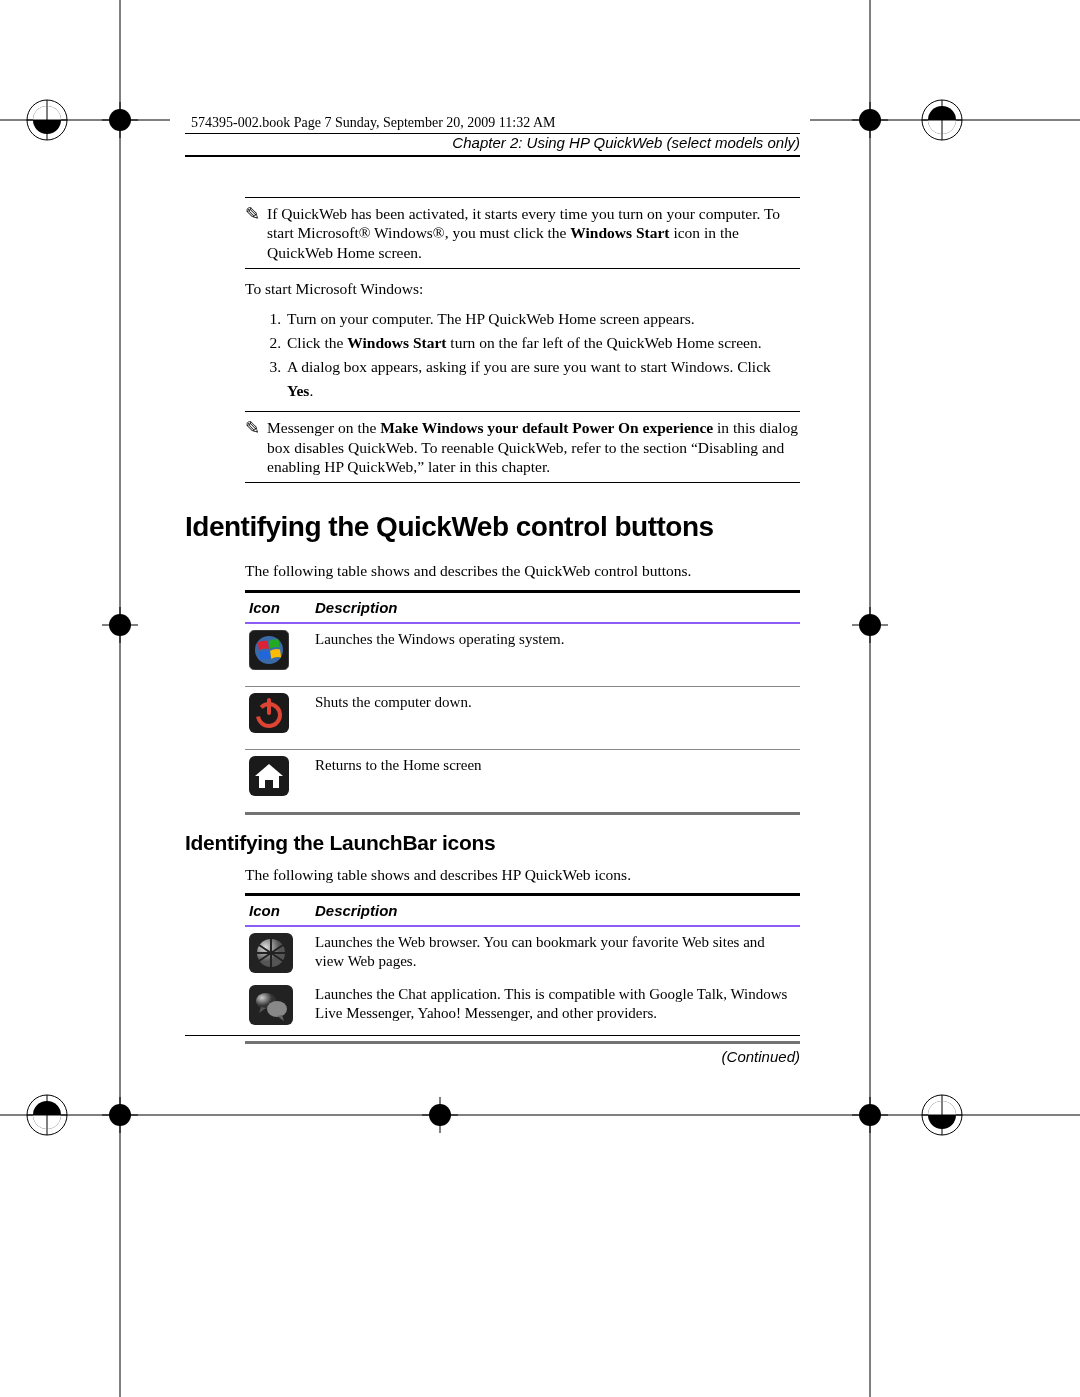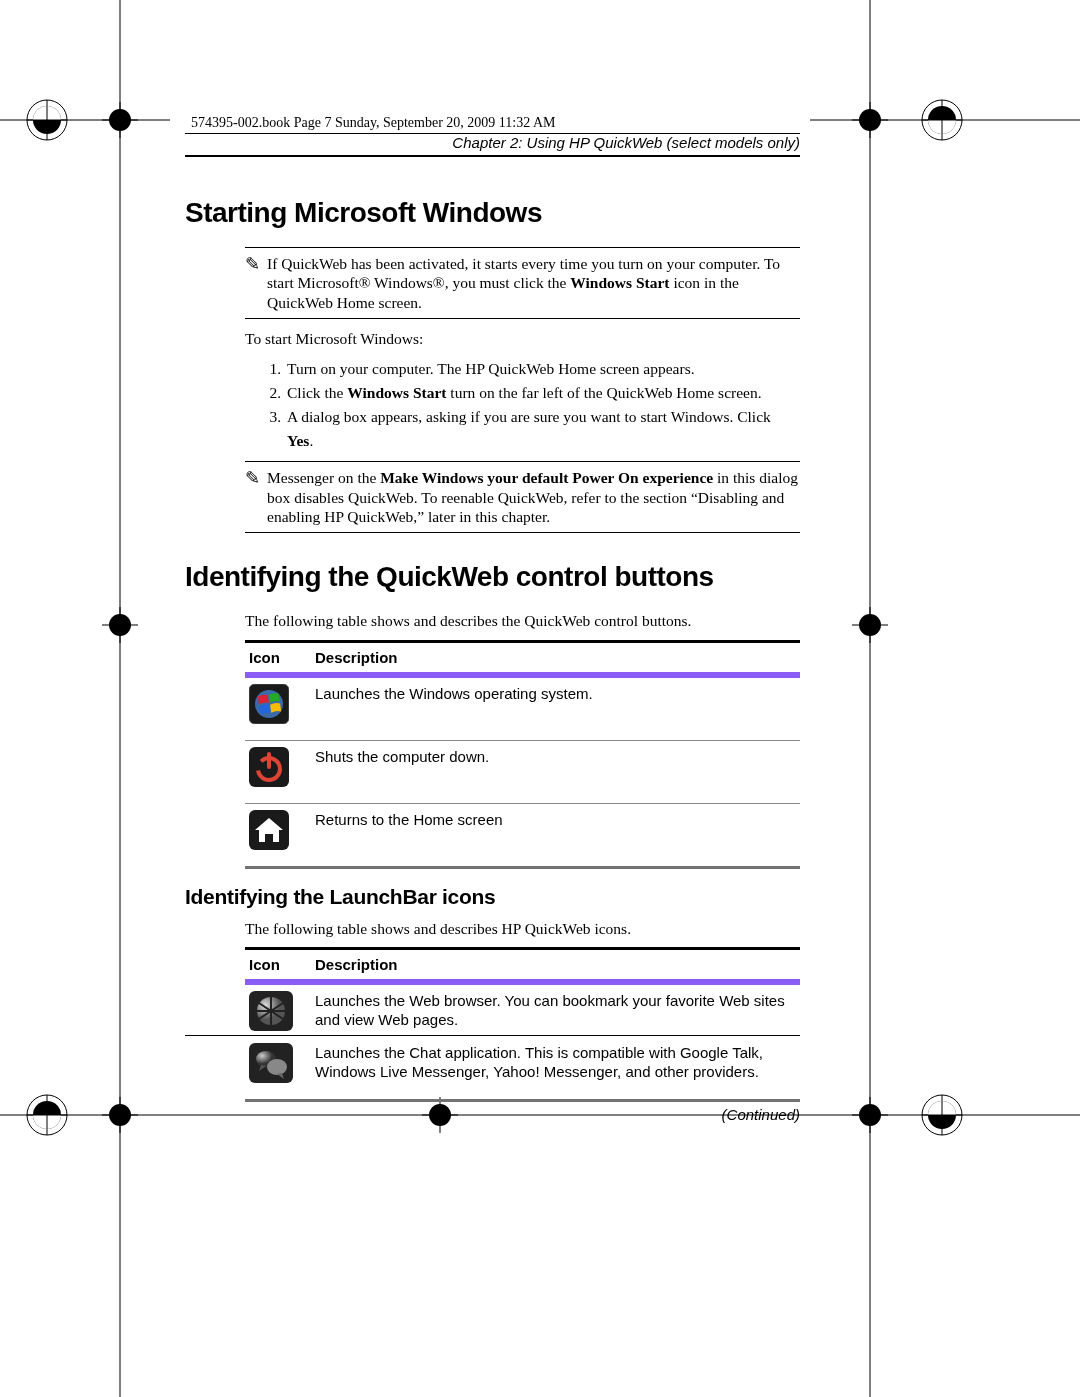--- a/index.html
+++ b/index.html
@@ -86,35 +86,35 @@
   }
   ol.steps li { padding-left: 2px; }
   .b { font-weight: bold; }
 
   
   .icon-table {
     width: 100%;
     border-collapse: collapse;
     margin-top: 6px;
   }
-  .icon-table thead tr { border-top: 3px solid #000; border-bottom: 6px solid #8b5cf6; }
+  .icon-table thead tr { border-top: 3px solid #000; border-bottom: 2px solid #8b5cf6; font-style: italic; }
   .icon-table th {
     text-align: left;
     font-family: Arial, Helvetica, sans-serif;
     font-size: 15px;
     font-weight: bold;
     padding: 6px 4px;
   }
   .icon-table th.col-icon { width: 58px; }
   .icon-table tbody tr { border-bottom: 1px solid #888; }
   .icon-table tbody tr:last-child { border-bottom: 3px solid #737373; }
   .icon-table td {
     vertical-align: top;
     padding: 6px 4px 16px 4px;
-    font-family: Liberation Sans, sans-serif;
+    font-family: Liberation Serif, serif;
     font-size: 15px;
     line-height: 1.3;
   }
   .icon-cell svg { display: block; }
   .continued {
     text-align: right;
     font-style: italic;
     font-family: Arial, Helvetica, sans-serif;
     font-size: 15px;
     margin: 4px 0 0 0;
@@ -226,21 +226,20 @@
 
   <div style="position:absolute;left:170px;top:108px;width:640px;height:960px;background:#fff"></div>
 
   <div class="content">
     <div class="book-header">574395-002.book  Page 7  Sunday, September 20, 2009  11:32 AM</div>
     <hr class="hr-thin">
 
     <div class="chapter-line">Chapter 2: Using HP QuickWeb (select models only)</div>
     <hr class="chapter-rule">
 
-    <h1 class="section-title">Starting Microsoft Windows</h1>
     <div class="body-block">
       <div class="note">
         <div class="pencil">✎</div>
         <div class="note-text">
           <span>If QuickWeb has been activated, it starts every time you turn on your computer. To start Microsoft® Windows®, you must click the </span><span class="b">Windows Start</span><span> icon in the QuickWeb Home screen.</span>
         </div>
       </div>
       <div class="para">To start Microsoft Windows:</div>
       <ol class="steps">
         <li><span>Turn on your computer. The HP QuickWeb Home screen appears.</span></li>

